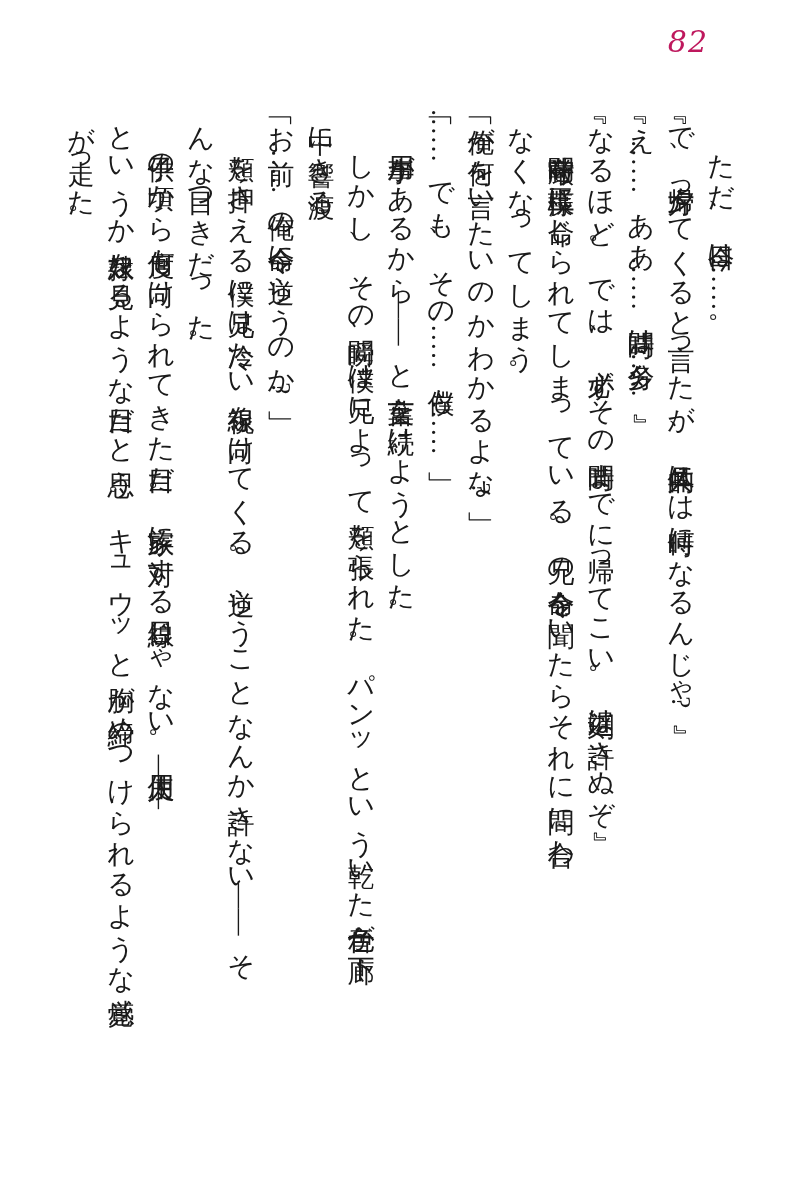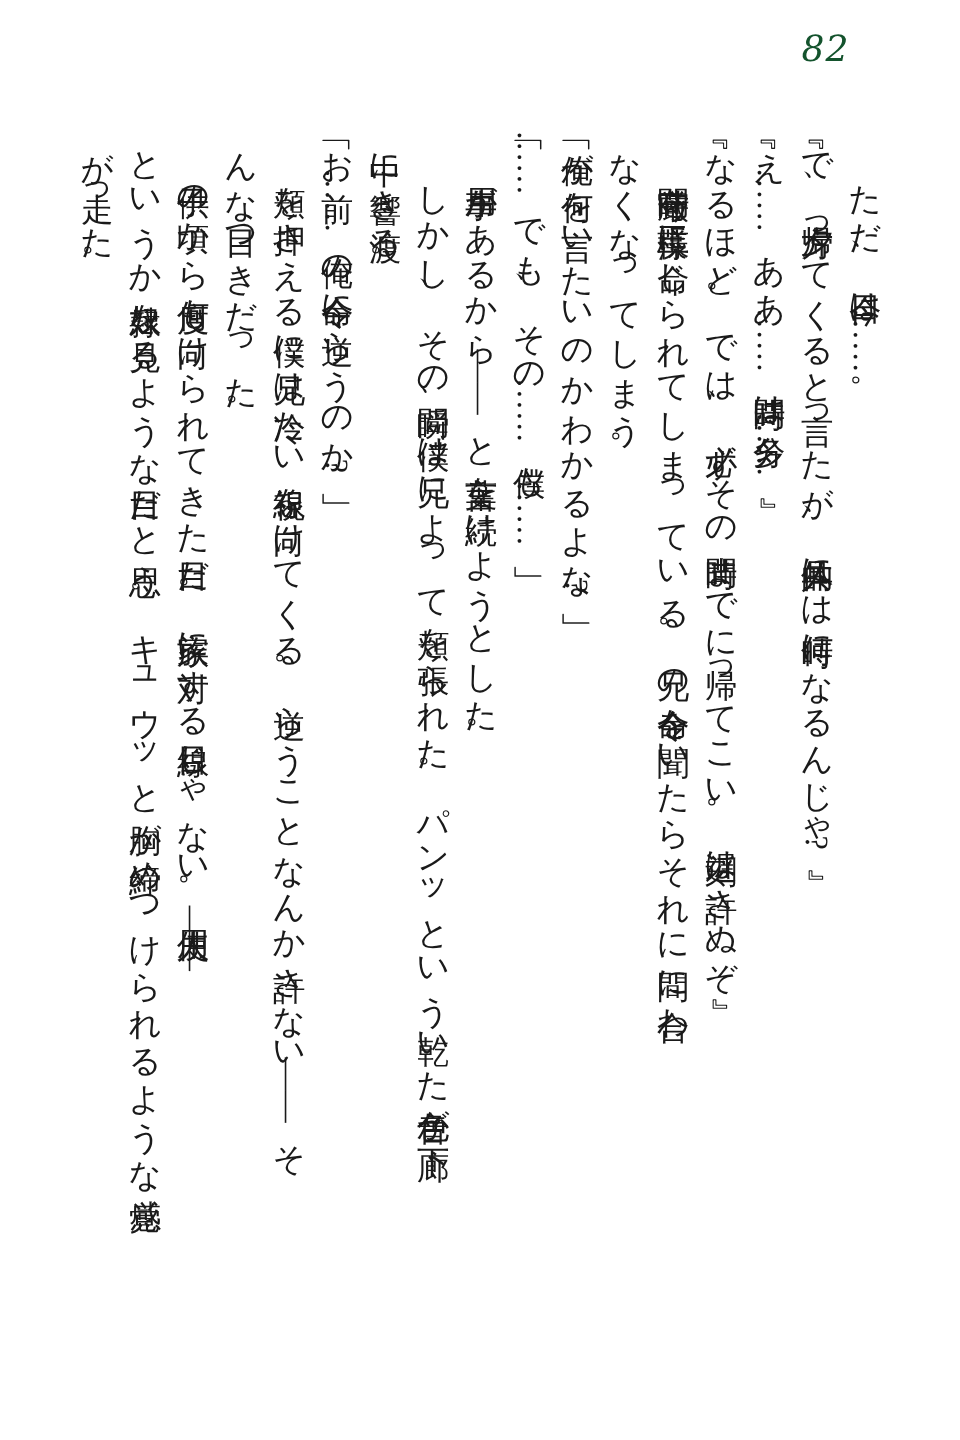--- a/index.html
+++ b/index.html
@@ -13,21 +13,21 @@
     background: #ffffff;
     overflow: hidden;
     font-family: "Liberation Serif", "DejaVu Serif", serif;
   }
   .page-number {
     position: absolute;
     top: 24px;
     right: 92px;
     font-size: 30px;
     font-style: italic;
-    color: #14532d;
+    color: #be185d;
     font-family: "DejaVu Serif", "Liberation Serif", serif;
     letter-spacing: 1px;
   }
   .text-block {
     position: absolute;
     top: 108px;
     right: 59px;
     width: 680px;
     height: 1014px;
     writing-mode: vertical-rl;

